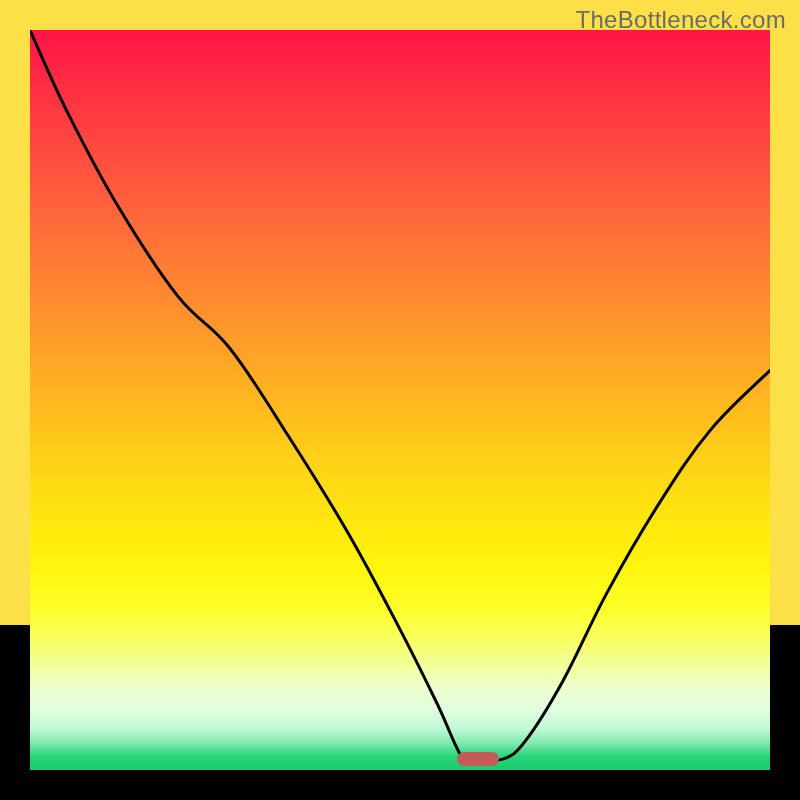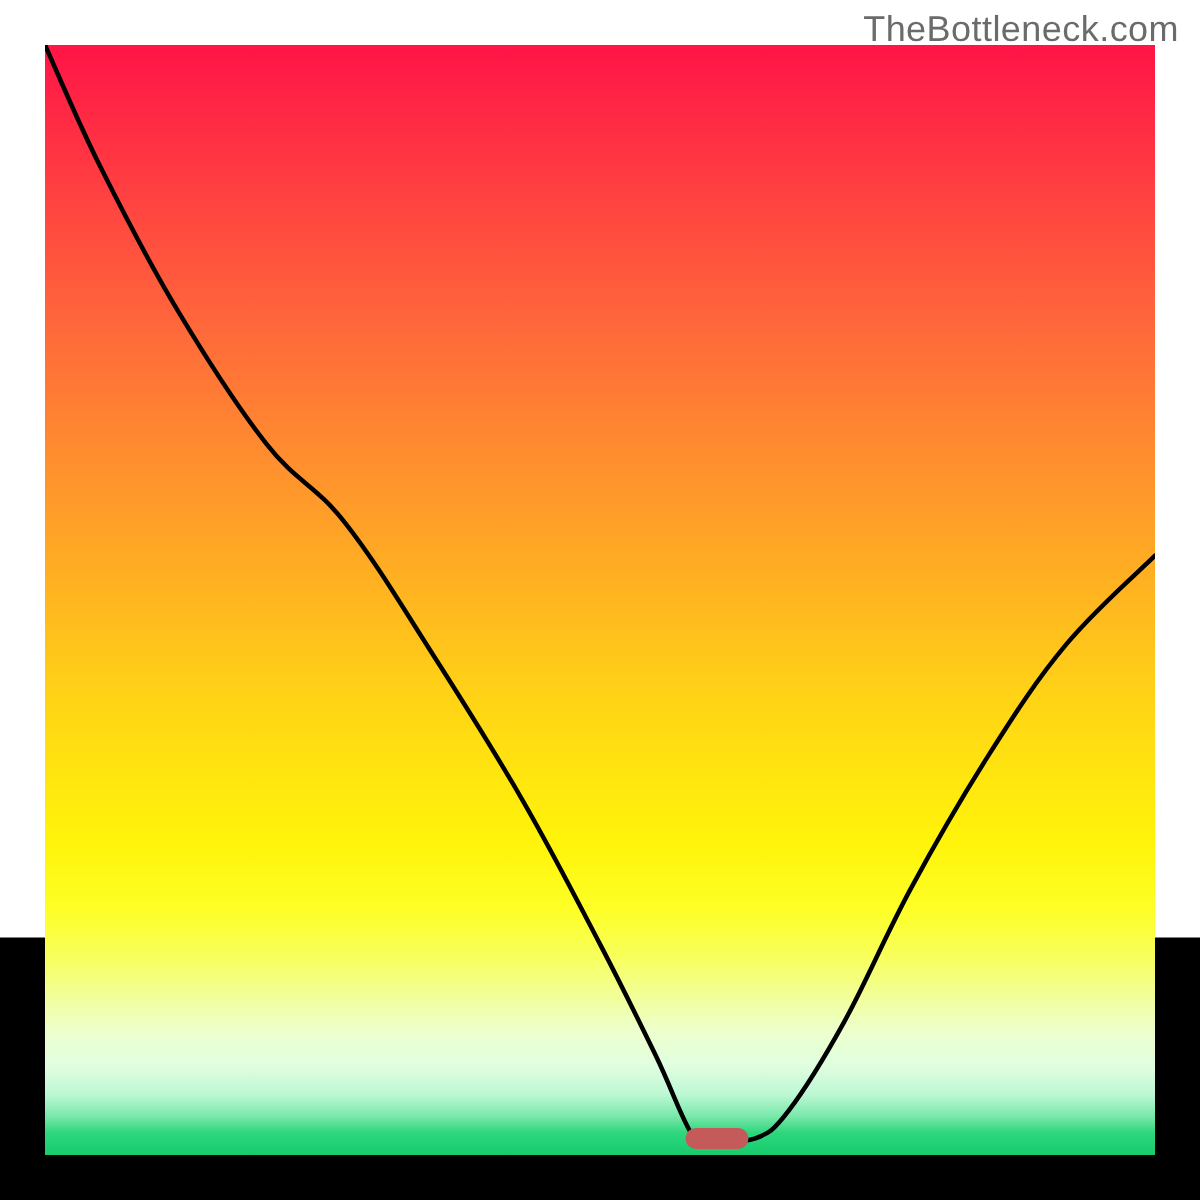--- a/index.html
+++ b/index.html
@@ -7,21 +7,21 @@
     padding: 0;
     width: 800px;
     height: 800px;
     background: #000;
     overflow: hidden;
   }
   .frame {
     position: relative;
     width: 800px;
     height: 625px;
-    background: #ffffff;
+    background: #fde047;
   }
   .watermark {
     position: absolute;
     top: 6px;
     right: 14px;
     font-family: Arial, Helvetica, sans-serif;
     font-size: 24px;
     color: #6b6b6b;
     font-weight: 400;
     letter-spacing: 0.3px;

